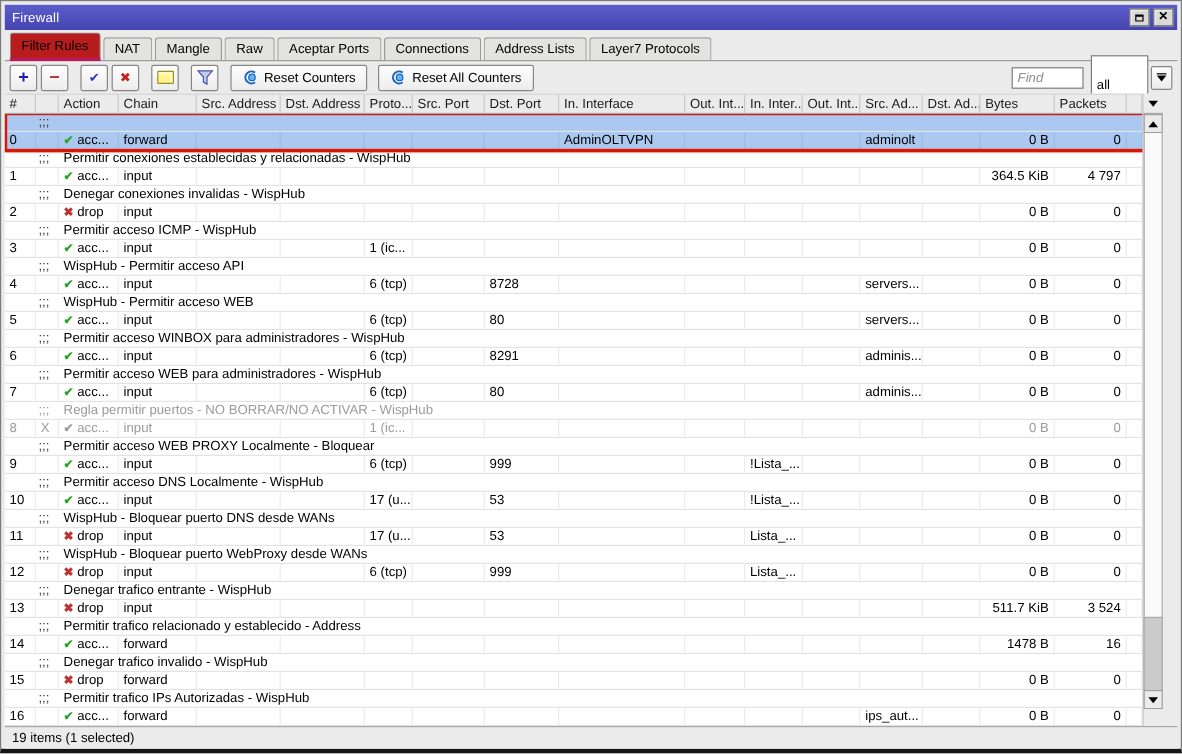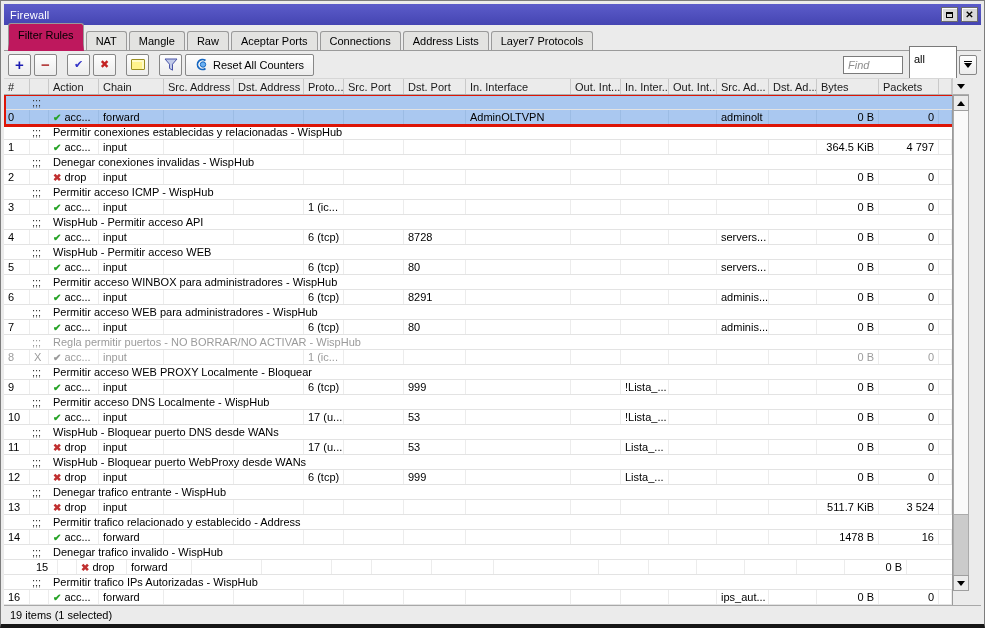--- a/index.html
+++ b/index.html
@@ -30,22 +30,22 @@
   .tabstrip{
     height:26px; display:flex; align-items:flex-end; padding-left:4px;
     border-bottom:1px solid #9a9a9a;
   }
   .tab{
     padding:3px 9px 3px 9px; margin-right:2px; background:#e3e3e1;
     border:1px solid #9a9a9a; border-bottom:none; border-radius:3px 3px 0 0;
     white-space:nowrap; cursor:default;
   }
   .tab.active{
-    background:#be185d; padding-top:5px; margin-bottom:-1px;
-    border-bottom:7px solid #be185d;
+    background:#b91c1c; padding-top:5px; margin-bottom:-1px;
+    border-bottom:3px solid #be185d;
   }
 
   
   .toolbar{height:27px; display:flex; align-items:center; padding:2px 4px; }
   .tbtn{
     width:23px; height:22px; background:linear-gradient(#fefefe,#ececec);
     border:1px solid #878787; border-radius:2px; display:flex;
     align-items:center; justify-content:center; margin-right:3px;
   }
   .twide{
@@ -60,21 +60,21 @@
   .noteicon{width:14px; height:11px; background:#fff38d; border:1px solid #9b8f22; border-radius:1px; box-shadow:inset -2px 2px 0 #fffbc8;}
   .mgap{margin-left:7px;}
   .spacer{flex:1;}
   .findbox{
     width:60px; height:18px; border:1px solid #7a7a7a; background:#fff;
     font-family:"Liberation Sans",sans-serif; font-size:11px; padding:0 4px; margin-right:6px;
   }
   .findbox::placeholder{font-style:italic; color:#8d8d8d;}
   .combo{
     width:48px; height:18px; border:1px solid #7a7a7a; background:#fff;
-    display:flex; align-items:flex-end; padding:18px 4px;
+    display:flex; align-items:flex-start; padding:18px 4px;
   }
   .combo-btn{
     width:18px; height:20px; margin-left:2px;
     background:linear-gradient(#fefefe,#ececec); border:1px solid #878787;
     border-radius:2px; display:flex; flex-direction:column; align-items:center; justify-content:center;
   }
   .ddg-bar{width:8px; border-top:1px solid #000; margin-bottom:1px;}
   .tri-dn{width:0;height:0;border-left:4px solid transparent;border-right:4px solid transparent;border-top:5px solid #000;}
   .tri-up{width:0;height:0;border-left:4px solid transparent;border-right:4px solid transparent;border-bottom:5px solid #000;}
 
@@ -170,20 +170,27 @@
     <span class="tbtn">
         <span class="g-x">✖</span>
       </span>
     <span class="tbtn mgap">
         <span class="noteicon"></span>
       </span>
     <span class="tbtn mgap">
       <svg width="14" height="13" viewBox="0 0 14 13">
           <path d="M1 1 h12 l-4.5 5.2 v6 l-3 -1.8 v-4.2 z" fill="#c2cbe9" stroke="#4a55a8" stroke-width="1"></path>
         </svg>
+    </span>
+    <span class="twide mgap">
+      <svg width="13" height="13" viewBox="0 0 13 13">
+          <path d="M10.5 2.5 A5 5 0 1 0 10.5 10.5" fill="none" stroke="#1566c0" stroke-width="1.7"></path>
+          <circle cx="8" cy="6.5" r="2.7" fill="#6cb1f2" stroke="#1566c0"></circle>
+        </svg>
+      <span>Reset Counters</span>
     </span>
     <span class="twide">
       <svg width="13" height="13" viewBox="0 0 13 13">
           <path d="M10.5 2.5 A5 5 0 1 0 10.5 10.5" fill="none" stroke="#1566c0" stroke-width="1.7"></path>
           <circle cx="8" cy="6.5" r="2.7" fill="#6cb1f2" stroke="#1566c0"></circle>
         </svg>
       <span>Reset All Counters</span>
     </span>
     <span class="spacer"></span>
     <input class="findbox" placeholder="Find" style="">
@@ -638,21 +645,21 @@
             <span class="cell r" style="width: 62px;">1478 B</span>
             <span class="cell r" style="width: 60px;">16</span>
             <span class="cell" style="width: 13px;"></span>
           </div>
           <div class="row crow">
             <span class="cell" style="width: 26px;"></span>
             <span class="cell pfx" style="width: 19px;">;;;</span>
             <span class="ctext">Denegar trafico invalido - WispHub</span>
           </div>
           <div class="row rrow">
-            <span class="cell" style="width: 26px; margin-left: 28px;">15</span>
+            <span class="cell" style="width: 26px;">15</span>
             <span class="cell" style="width: 19px;"></span>
             <span class="cell act" style="width: 50px;">
               <span class="aicon drop">✖</span>
               <span>drop</span>
             </span>
             <span class="cell" style="width: 65px;">forward</span>
             <span class="cell" style="width: 70px;"></span>
             <span class="cell" style="width: 70px;"></span>
             <span class="cell" style="width: 40px;"></span>
             <span class="cell" style="width: 60px;"></span>

